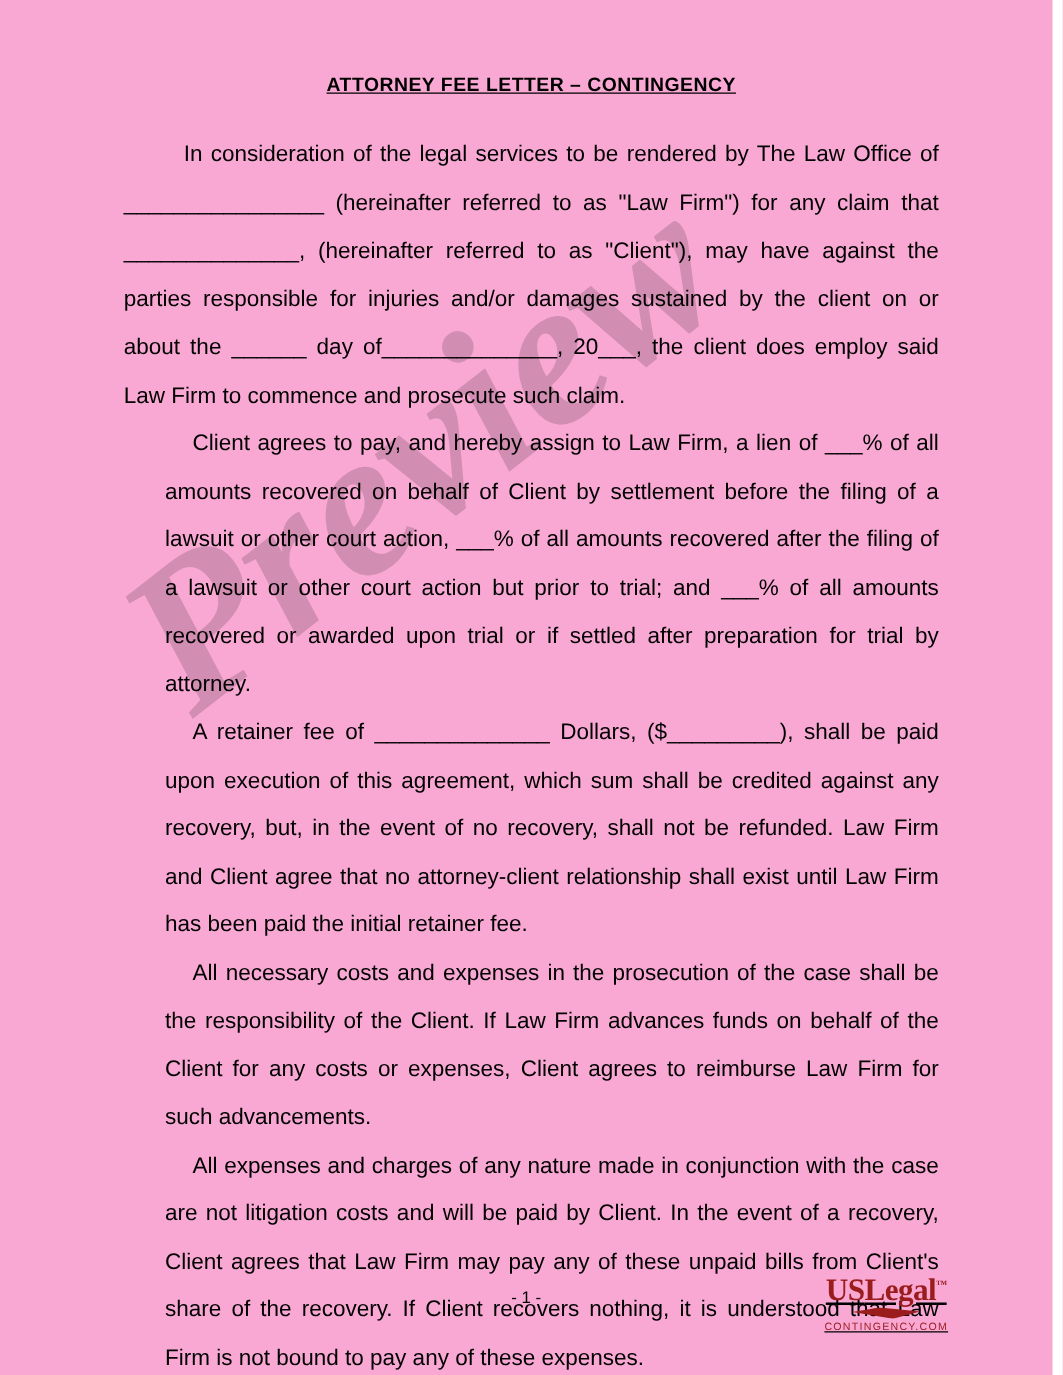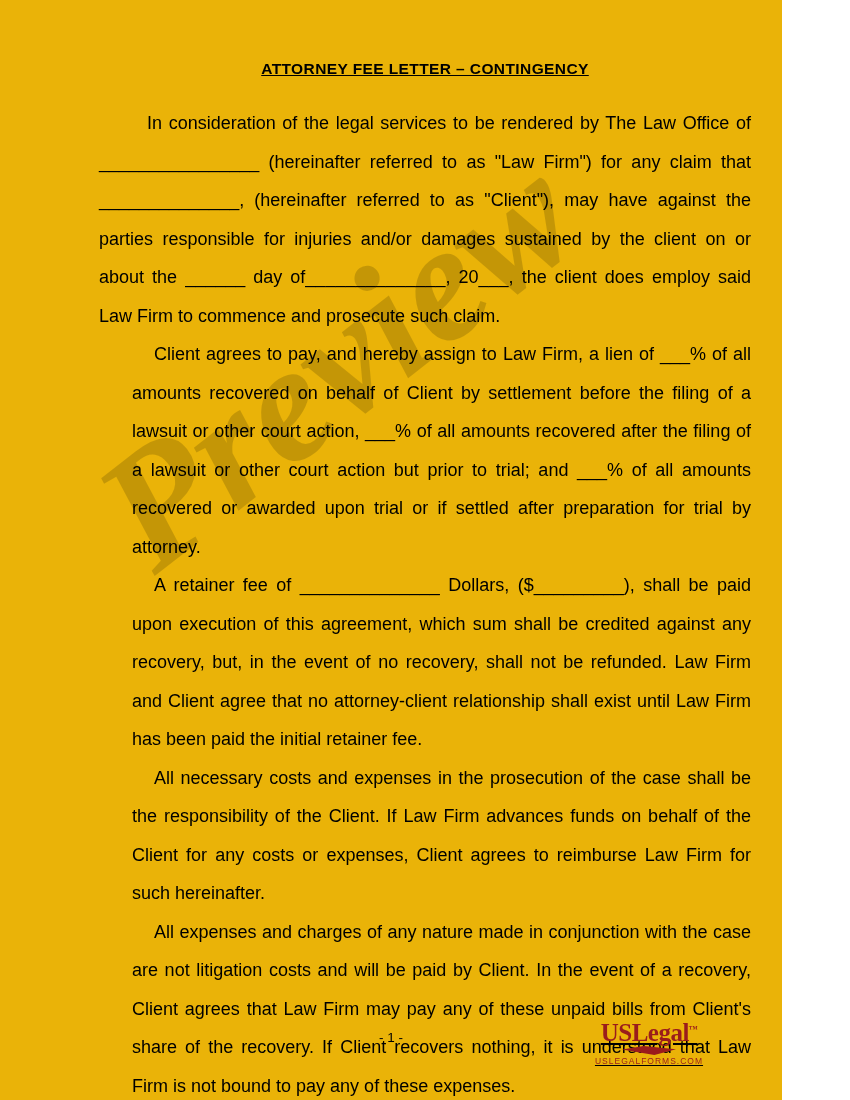--- a/index.html
+++ b/index.html
@@ -2,23 +2,23 @@
 <html><head>
 <meta charset="utf-8">
 <style>
   html, body {
     margin: 0;
     padding: 0;
     background: #ffffff;
   }
   .page {
     position: relative;
-    width: 782px;
+    width: 842px;
     height: 1100px;
-    background: #eab308;
+    background: #f9a8d4;
     overflow: hidden;
     font-family: "Liberation Sans", sans-serif;
     color: #000000;
   }
   .content {
     position: absolute;
     left: 99px;
     top: 60px;
     width: 652px;
   }
@@ -118,29 +118,29 @@
 <body>
 
 <div class="page">
 
   <div class="content">
     <h1 class="doc-title">ATTORNEY FEE LETTER – CONTINGENCY</h1>
 
     <p class="para indent-first">In consideration of the legal services to be rendered by The Law Office of ________________ (hereinafter referred to as "Law Firm") for any claim that ______________, (hereinafter referred to as "Client"), may have against the parties responsible for injuries and/or damages sustained by the client on or about the ______ day of______________, 20___, the client does employ said Law Firm to commence and prosecute such claim.</p>
     <p class="para indent-small">Client agrees to pay, and hereby assign to Law Firm, a lien of ___% of all amounts recovered on behalf of Client by settlement before the filing of a lawsuit or other court action, ___% of all amounts recovered after the filing of a lawsuit or other court action but prior to trial; and ___% of all amounts recovered or awarded upon trial or if settled after preparation for trial by attorney.</p>
     <p class="para indent-small">A retainer fee of ______________ Dollars, ($_________), shall be paid upon execution of this agreement, which sum shall be credited against any recovery, but, in the event of no recovery, shall not be refunded.  Law Firm and Client agree that no attorney-client relationship shall exist until Law Firm has been paid the initial retainer fee.</p>
-    <p class="para indent-small">All necessary costs and expenses in the prosecution of the case shall be the responsibility of the Client.  If Law Firm advances funds on behalf of the Client for any costs or expenses, Client agrees to reimburse Law Firm for such hereinafter.</p>
+    <p class="para indent-small">All necessary costs and expenses in the prosecution of the case shall be the responsibility of the Client.  If Law Firm advances funds on behalf of the Client for any costs or expenses, Client agrees to reimburse Law Firm for such advancements.</p>
     <p class="para indent-small">All expenses and charges of any nature made in conjunction with the case are not litigation costs and will be paid by Client. In the event of a recovery, Client agrees that Law Firm may pay any of these unpaid bills from Client's share of the recovery.  If Client recovers nothing, it is understood that Law Firm is not bound to pay any of these expenses.</p>
   </div>
 
   <div class="watermark">
     <span>Preview</span>
   </div>
 
   <div class="footer-page">- 1 -</div>
 
   <div class="logo">
     <div class="logo-main"><span class="us">US</span><span>Legal</span><span class="logo-tm">™</span></div>
     <div class="logo-swoosh"></div>
-    <div class="logo-sub">USLEGALFORMS.COM</div>
+    <div class="logo-sub">CONTINGENCY.COM</div>
   </div>
 
 </div>
 
 </body></html>

